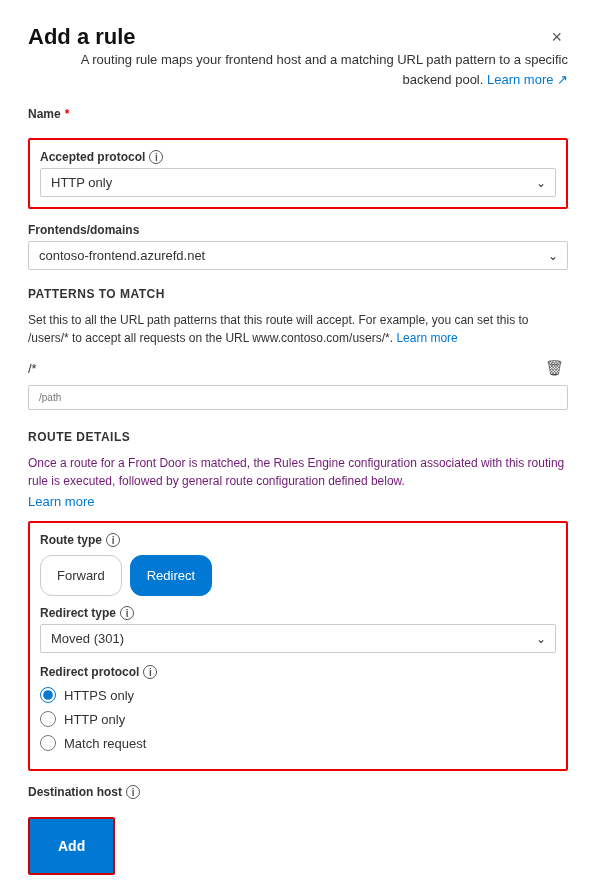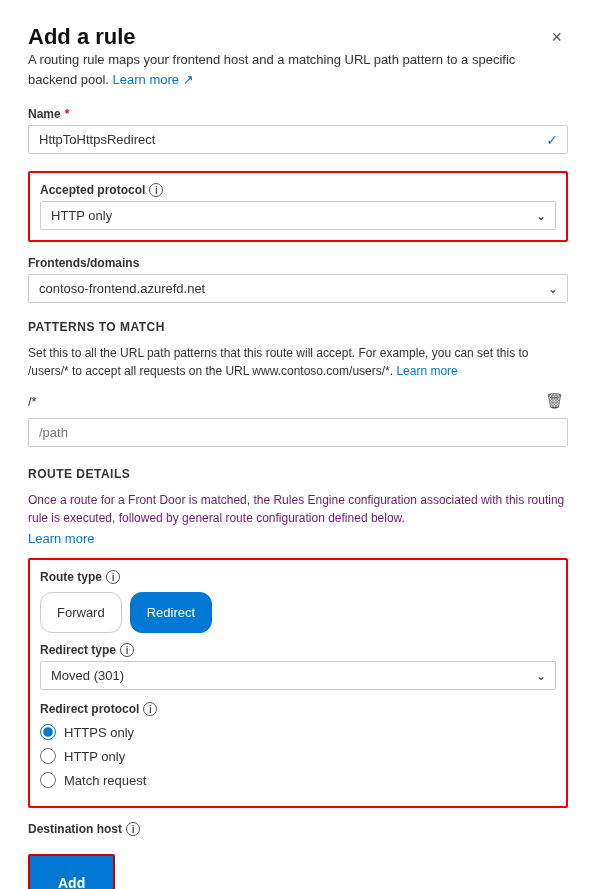--- a/index.html
+++ b/index.html
@@ -35,20 +35,21 @@
       background: none;
       border: none;
       line-height: 1;
       padding: 2px 6px;
     }
     .description {
       font-size: 13px;
       color: #333;
       margin-bottom: 18px;
       line-height: 1.5;
+      text-align: right;
     }
     .link {
       color: #0078d4;
       text-decoration: none;
       cursor: pointer;
     }
     .field-label {
       font-size: 12px;
       font-weight: 600;
       color: #333;
@@ -141,21 +142,21 @@
       color: #555;
       cursor: pointer;
       font-size: 15px;
       padding: 2px 4px;
     }
     .path-input {
       width: 100%;
       border: 1px solid #ccc;
       border-radius: 2px;
       padding: 6px 10px;
-      font-size: 13px;
+      font-size: 10px;
       color: #aaa;
       background: #fff;
       outline: none;
       margin-bottom: 14px;
     }
     .route-details-desc {
       font-size: 12px;
       color: #701a75;
       line-height: 1.5;
       margin-bottom: 4px;
@@ -245,24 +246,20 @@
     <a class="link">
       <span>Learn more</span><span> ↗</span>
     </a>
   </p>
 
   
   <div class="field-group">
     <div class="field-label">
       <span>Name</span>
       <span class="required-star">*</span>
-    </div>
-    <div class="name-input-wrapper">
-      <input class="input-field" type="text" value="HttpToHttpsRedirect" style="">
-      <span class="name-check">✓</span>
     </div>
   </div>
 
   
   <div class="red-border">
     <div class="field-label">
       <span>Accepted protocol</span>
       <span class="info-icon">i</span>
     </div>
     <div class="select-wrapper">

